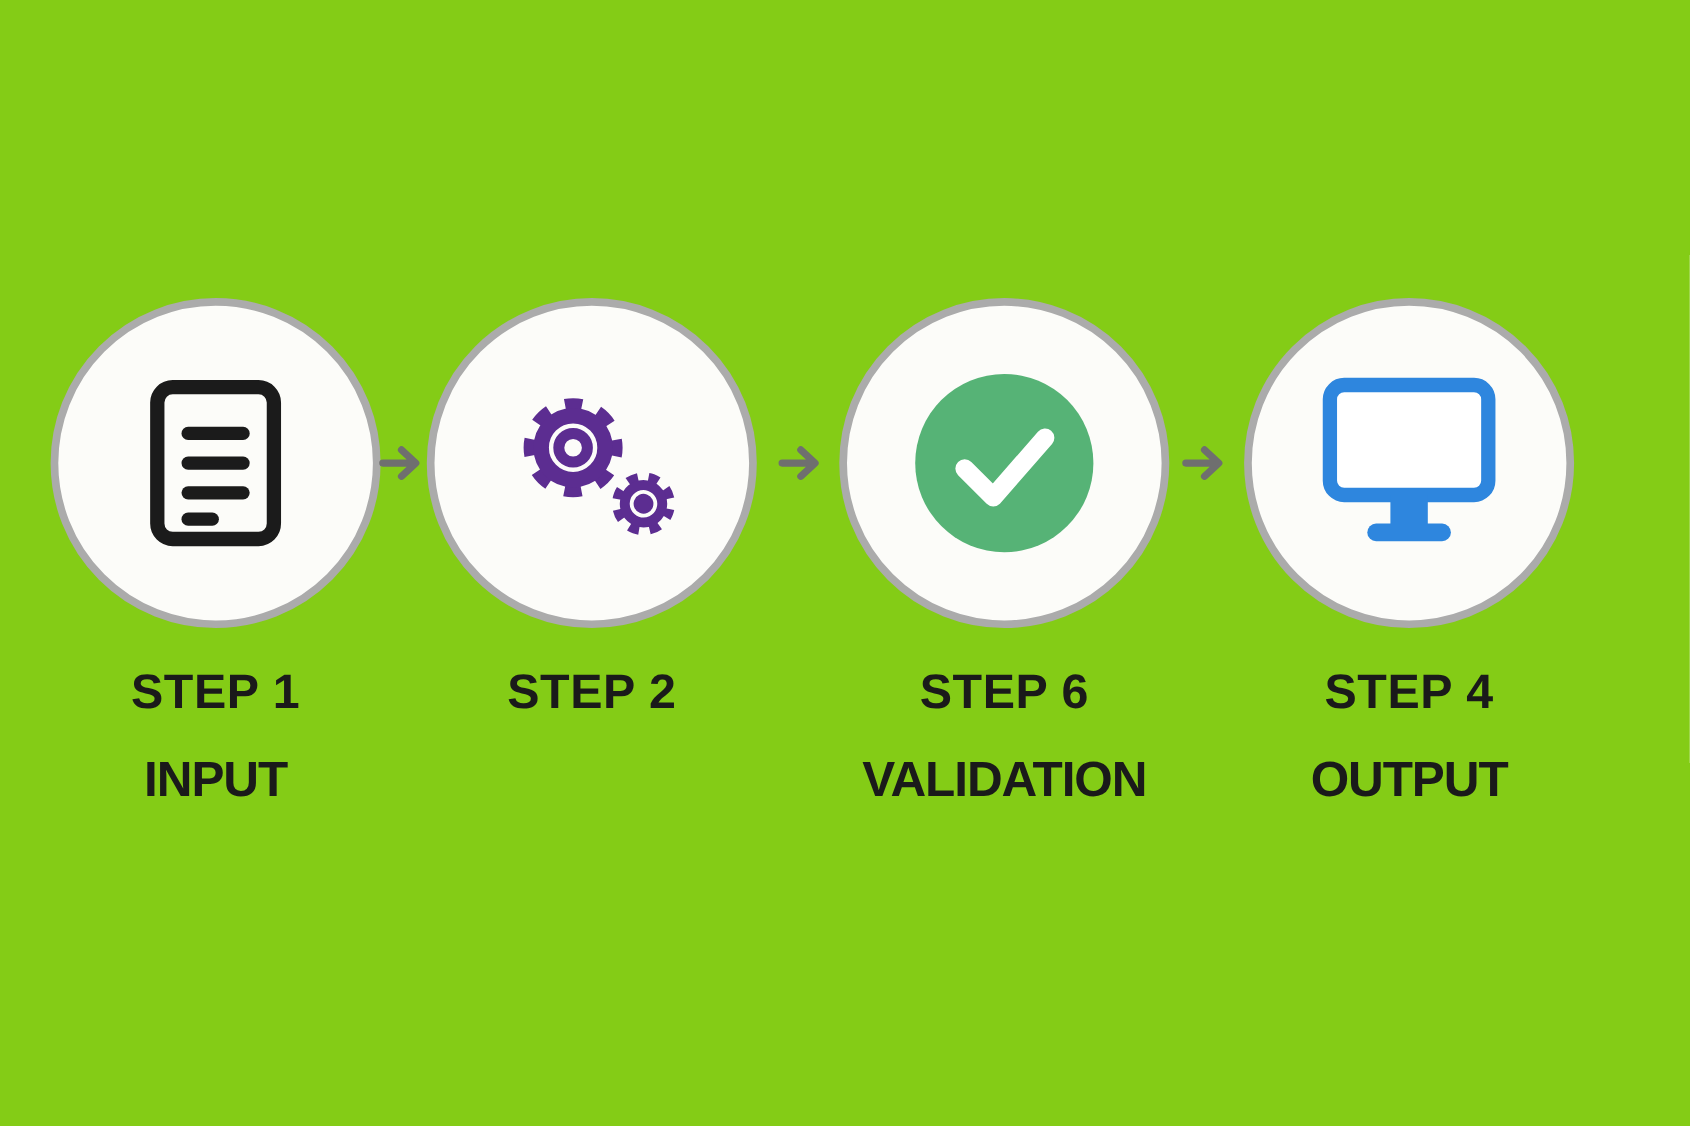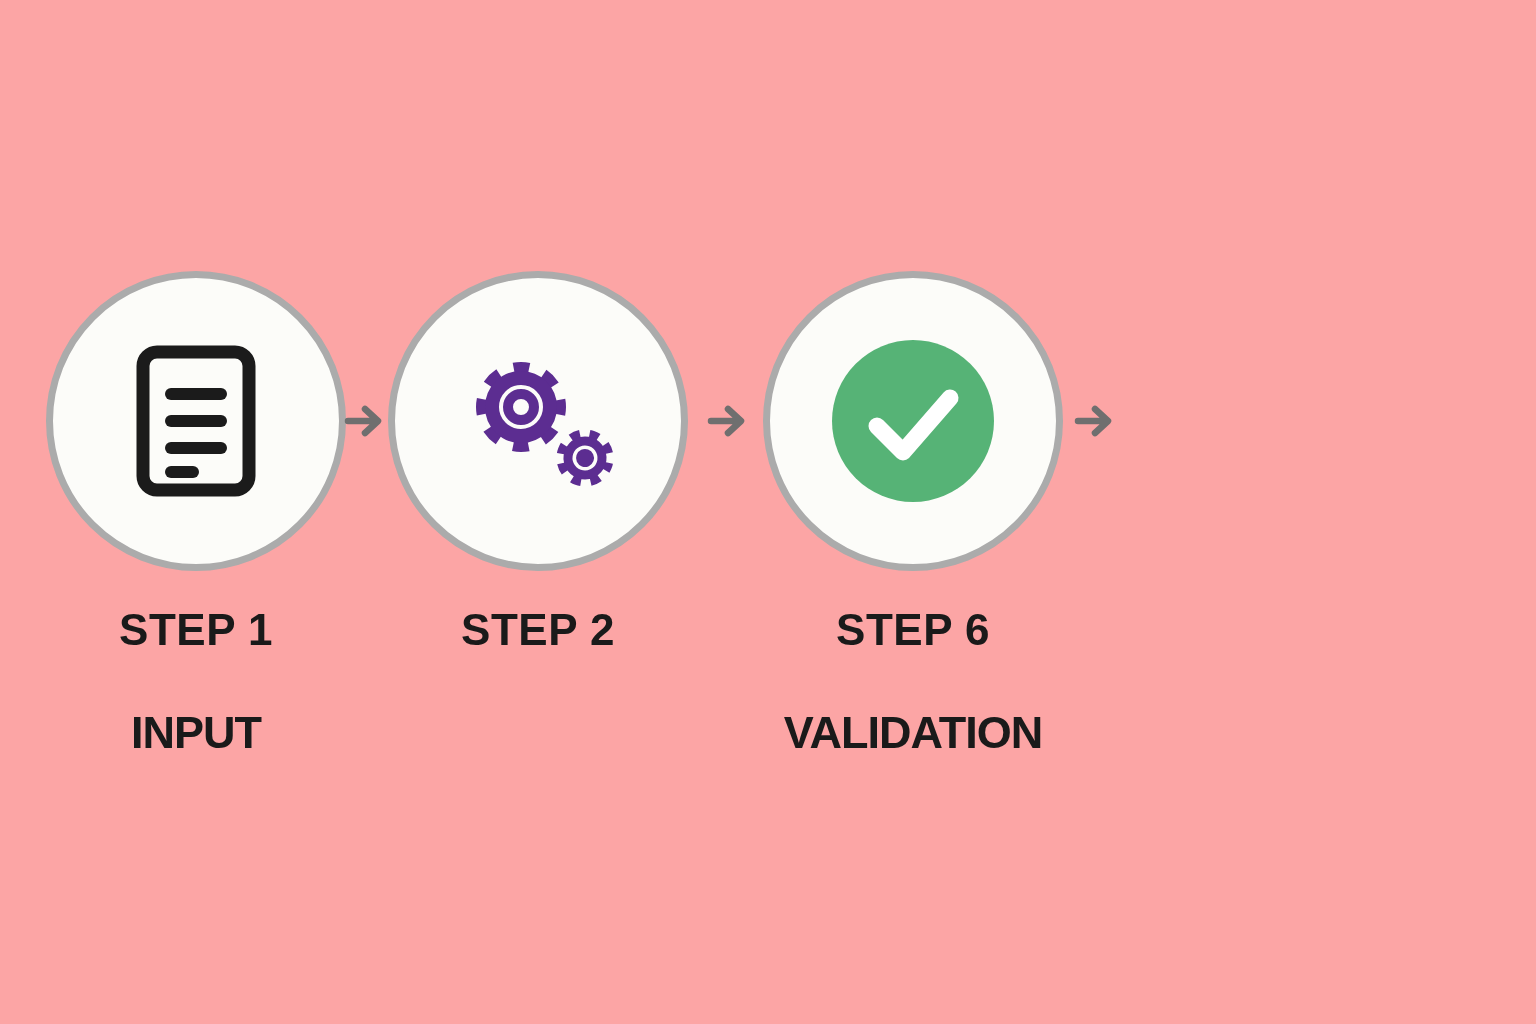--- a/index.html
+++ b/index.html
@@ -1,36 +1,36 @@
 <!DOCTYPE html>
 <html><head>
 <meta charset="utf-8">
 <style>
   html,body{margin:0;padding:0;}
   .canvas{
     position:relative;
     width:1536px;height:1024px;
-    background:#fca5a5;
+    background:#84cc16;
     overflow:hidden;
     font-family:"Liberation Sans", sans-serif;
     text-decoration:underline;
   }
   .step{position:absolute;top:271px;width:300px;height:480px;}
   .circle{
     width:300px;height:300px;box-sizing:border-box;
     border:7px solid #ABABAB;border-radius:50%;
     background:#FCFCF9;
     display:flex;align-items:center;justify-content:center;
   }
   .step-text{
     position:absolute;left:50%;transform:translateX(-50%);
     white-space:nowrap;color:#1A1A1A;text-align:center;
   }
   .step-label{top:334px;font-size:44px;font-weight:700;letter-spacing:0.5px;}
-  .step-name{top:412px;font-size:45px;font-weight:800;letter-spacing:-1px;margin-top:24px;}
+  .step-name{top:412px;font-size:45px;font-weight:800;letter-spacing:-1px;}
   .arrow{position:absolute;top:403px;width:48px;height:36px;}
   svg{display:block;}
 </style>
 </head>
 <body>
 
 <div class="canvas">
 
   <div class="step" style="left:46px">
     <div class="circle">
@@ -82,14 +82,25 @@
       </svg>
     </div>
     <div class="step-text step-label">STEP 6</div>
     <div class="step-text step-name">VALIDATION</div>
   </div>
 
   <svg class="arrow" style="left:1074px" viewBox="0 0 48 36" color="#6F6F6F">
     <path d="M4 18 H32 M21 6 L34 18 L21 30" fill="none" stroke="currentColor" stroke-width="6.5" stroke-linecap="round" stroke-linejoin="round"></path>
   </svg>
 
+  <div class="step" style="left:1131px">
+    <div class="circle">
+      <svg width="160" height="158" viewBox="0 0 160 158" color="#2E86DE">
+        <rect x="8" y="8" width="144" height="100" rx="13" stroke="currentColor" stroke-width="13" fill="#FFFFFF"></rect>
+        <rect x="63" y="108" width="34" height="30" fill="currentColor"></rect>
+        <rect x="42" y="134" width="76" height="16" rx="8" fill="currentColor"></rect>
+      </svg>
+    </div>
+    <div class="step-text step-label">STEP 4</div>
+    <div class="step-text step-name">OUTPUT</div>
+  </div>
 
 </div>
 
 </body></html>

